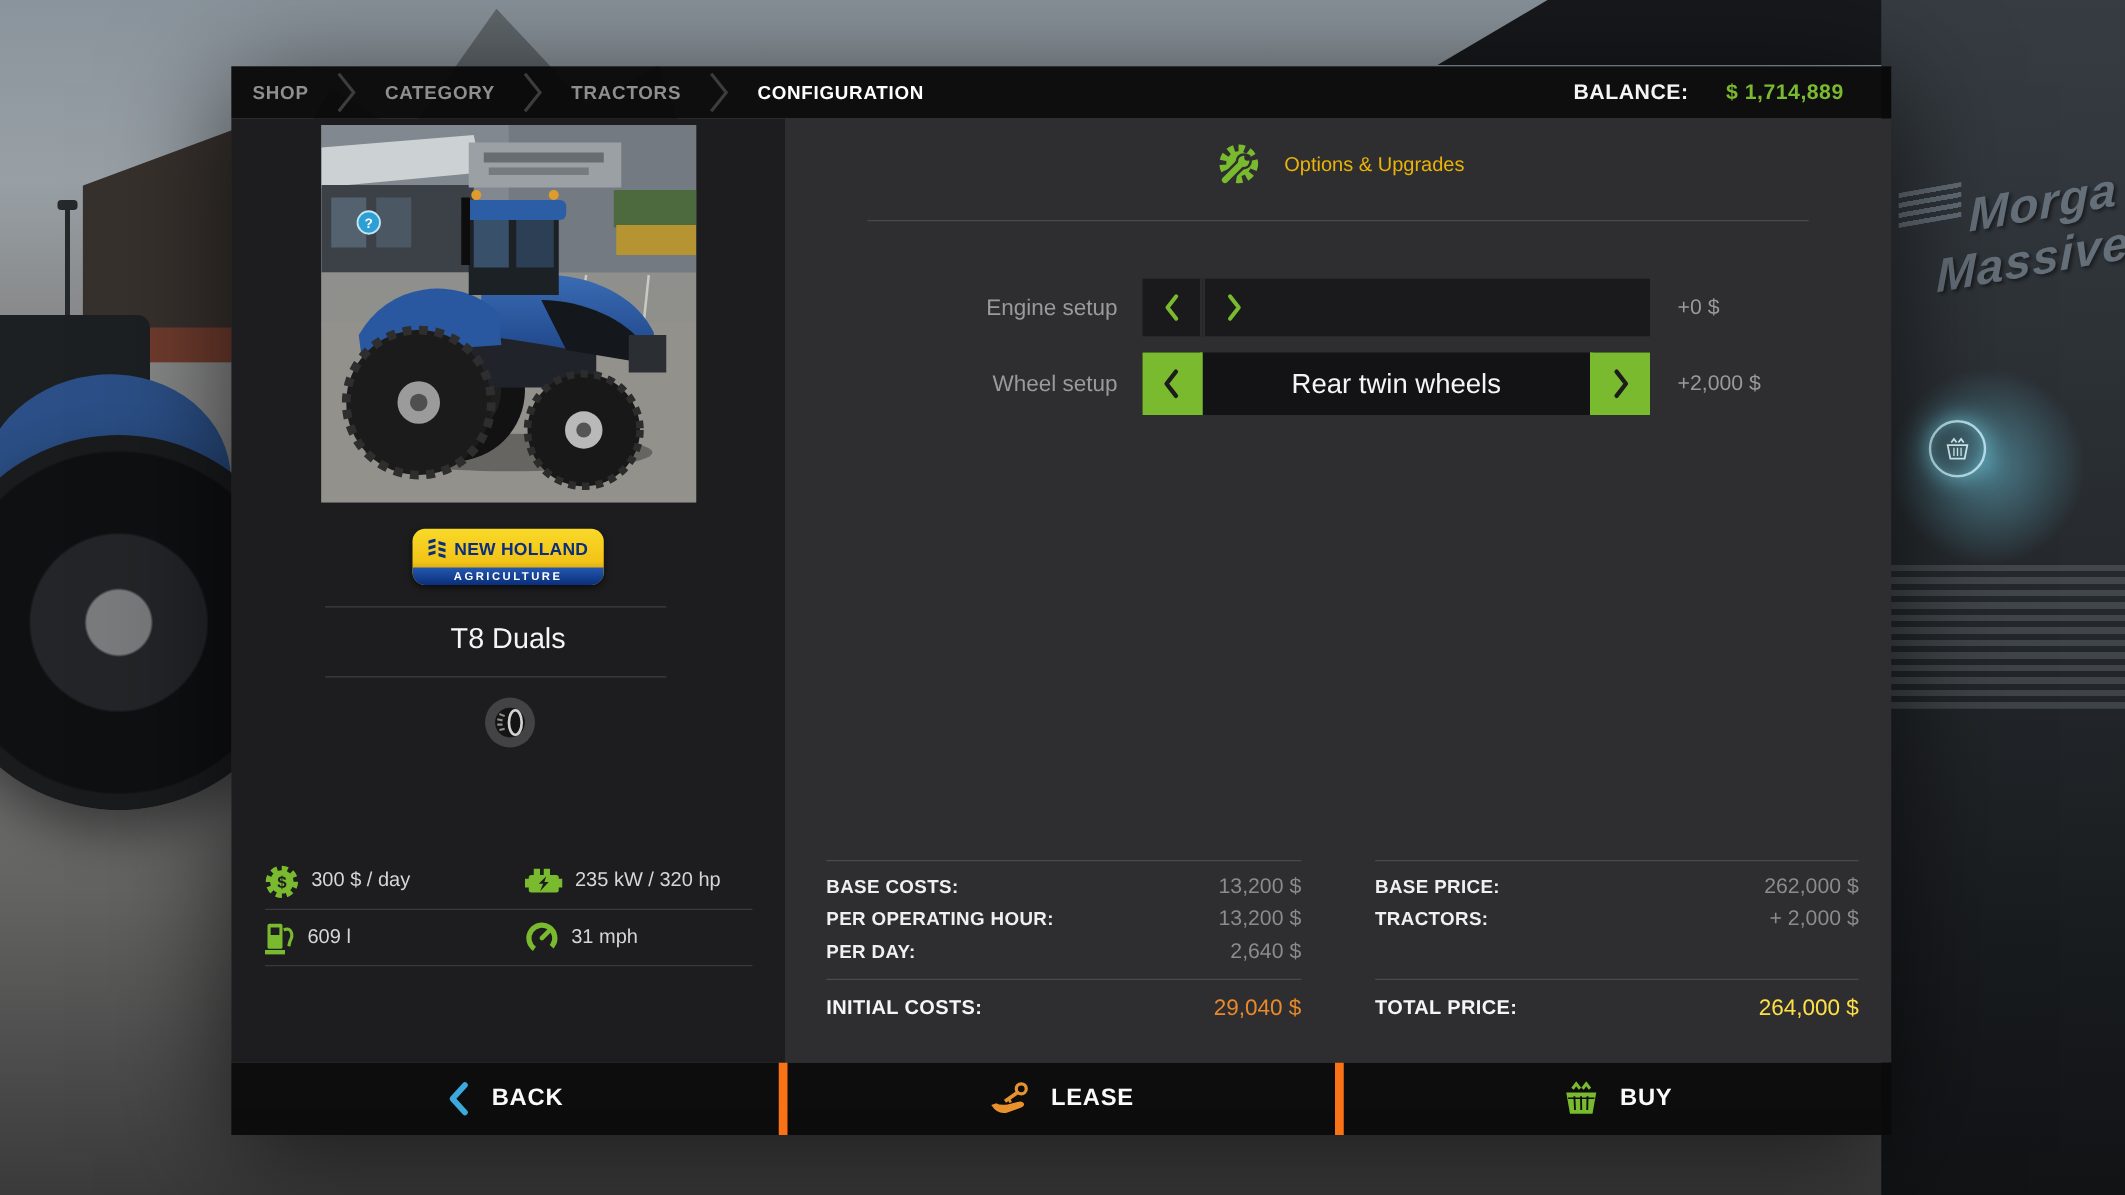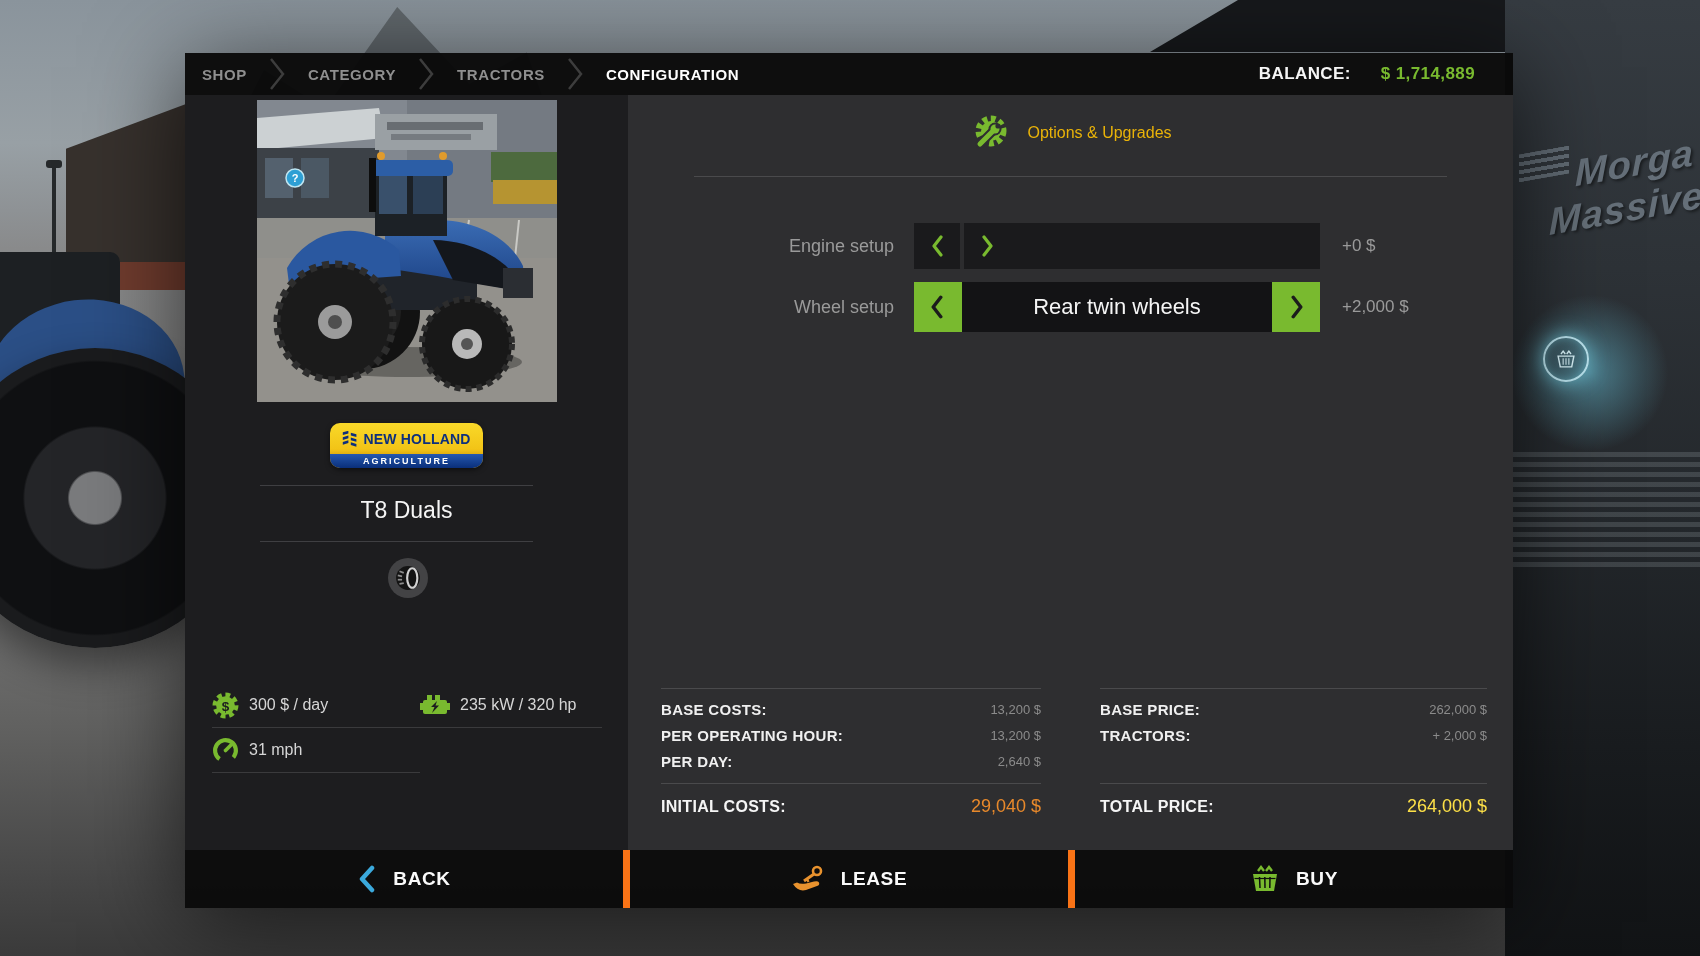--- a/index.html
+++ b/index.html
@@ -96,21 +96,21 @@
   .cfg-row.active .sel-btn { background:#79ba2f; border-color:#79ba2f; }
   .cfg-row.active .sel-value { font-size:22px; font-weight:500; }
   .cfg-price { margin-left:22px; color:#9a9a9a; font-size:17px; }
 
   .cost-block { position:absolute; top:593px; border-top:1px solid #4a4a4c; padding-top:7px; }
   .cost-block.lft { left:33px; width:380px; }
   .cost-block.rgt { left:472px; width:387px; }
   .cost-row { display:flex; justify-content:space-between; align-items:center; height:26px; }
   .cost-row.spacer { visibility:hidden; }
   .cost-lbl { color:#f0f0f0; font-weight:bold; font-size:15px; letter-spacing:.3px; }
-  .cost-val { color:#8b8b8b; font-size:13px; }
+  .cost-val { color:#8b8b8b; font-size:17px; }
   .cost-total { margin-top:9px; border-top:1px solid #4a4a4c; padding-top:12px; display:flex; justify-content:space-between; align-items:center; }
   .total-lbl { color:#f5f5f5; font-weight:bold; font-size:16px; letter-spacing:.3px; }
   .total-val { font-size:18px; }
   .total-val.orange { color:#e8892b; }
   .total-val.green { color:#fde047;margin-left:32px; }
 
   
   .footbar { height:58px; background:rgba(10,10,10,.96); display:flex; }
   .foot-btn { flex:1; display:flex; align-items:center; justify-content:center; gap:16px; background:transparent; border:none; cursor:pointer; }
   .foot-btn + .foot-btn { border-left:7px solid #f97316; }
@@ -278,20 +278,29 @@
               <rect x="3" y="8" width="24" height="14" rx="2" fill="#79ba2f"></rect>
               <rect x="7" y="3" width="5" height="6" fill="#79ba2f"></rect>
               <rect x="15" y="3" width="5" height="6" fill="#79ba2f"></rect>
               <rect x="0" y="11" width="4" height="7" fill="#79ba2f"></rect>
               <rect x="26" y="11" width="4" height="7" fill="#79ba2f"></rect>
               <polygon points="17,9 11,15 14.5,15 12,21 19,13.5 15.5,13.5" fill="#1d1d1f"></polygon>
             </svg>
             <span class="stat-text">235 kW / 320 hp</span>
           </div>
           <div class="stat-cell">
+            <svg width="24" height="28" viewBox="0 0 24 28">
+              <rect x="2" y="3" width="12" height="20" rx="1.5" fill="#79ba2f"></rect>
+              <rect x="4.5" y="6" width="7" height="6" fill="#1d1d1f"></rect>
+              <rect x="0" y="24" width="16" height="3.5" fill="#79ba2f"></rect>
+              <path d="M15,8 C21,5 23,12 20,17 L19,21" fill="none" stroke="#79ba2f" stroke-width="2.5"></path>
+            </svg>
+            <span class="stat-text">609 l</span>
+          </div>
+          <div class="stat-cell">
             <svg width="27" height="27" viewBox="0 0 26 26">
               <circle cx="13" cy="13" r="10" fill="none" stroke="#79ba2f" stroke-width="4" stroke-dasharray="48 15" transform="rotate(125 13 13)"></circle>
               <line x1="13" y1="13" x2="19.5" y2="6.5" stroke="#79ba2f" stroke-width="3.5" stroke-linecap="round"></line>
             </svg>
             <span class="stat-text">31 mph</span>
           </div>
         </div>
       </div>
 
       <div class="right-col">

